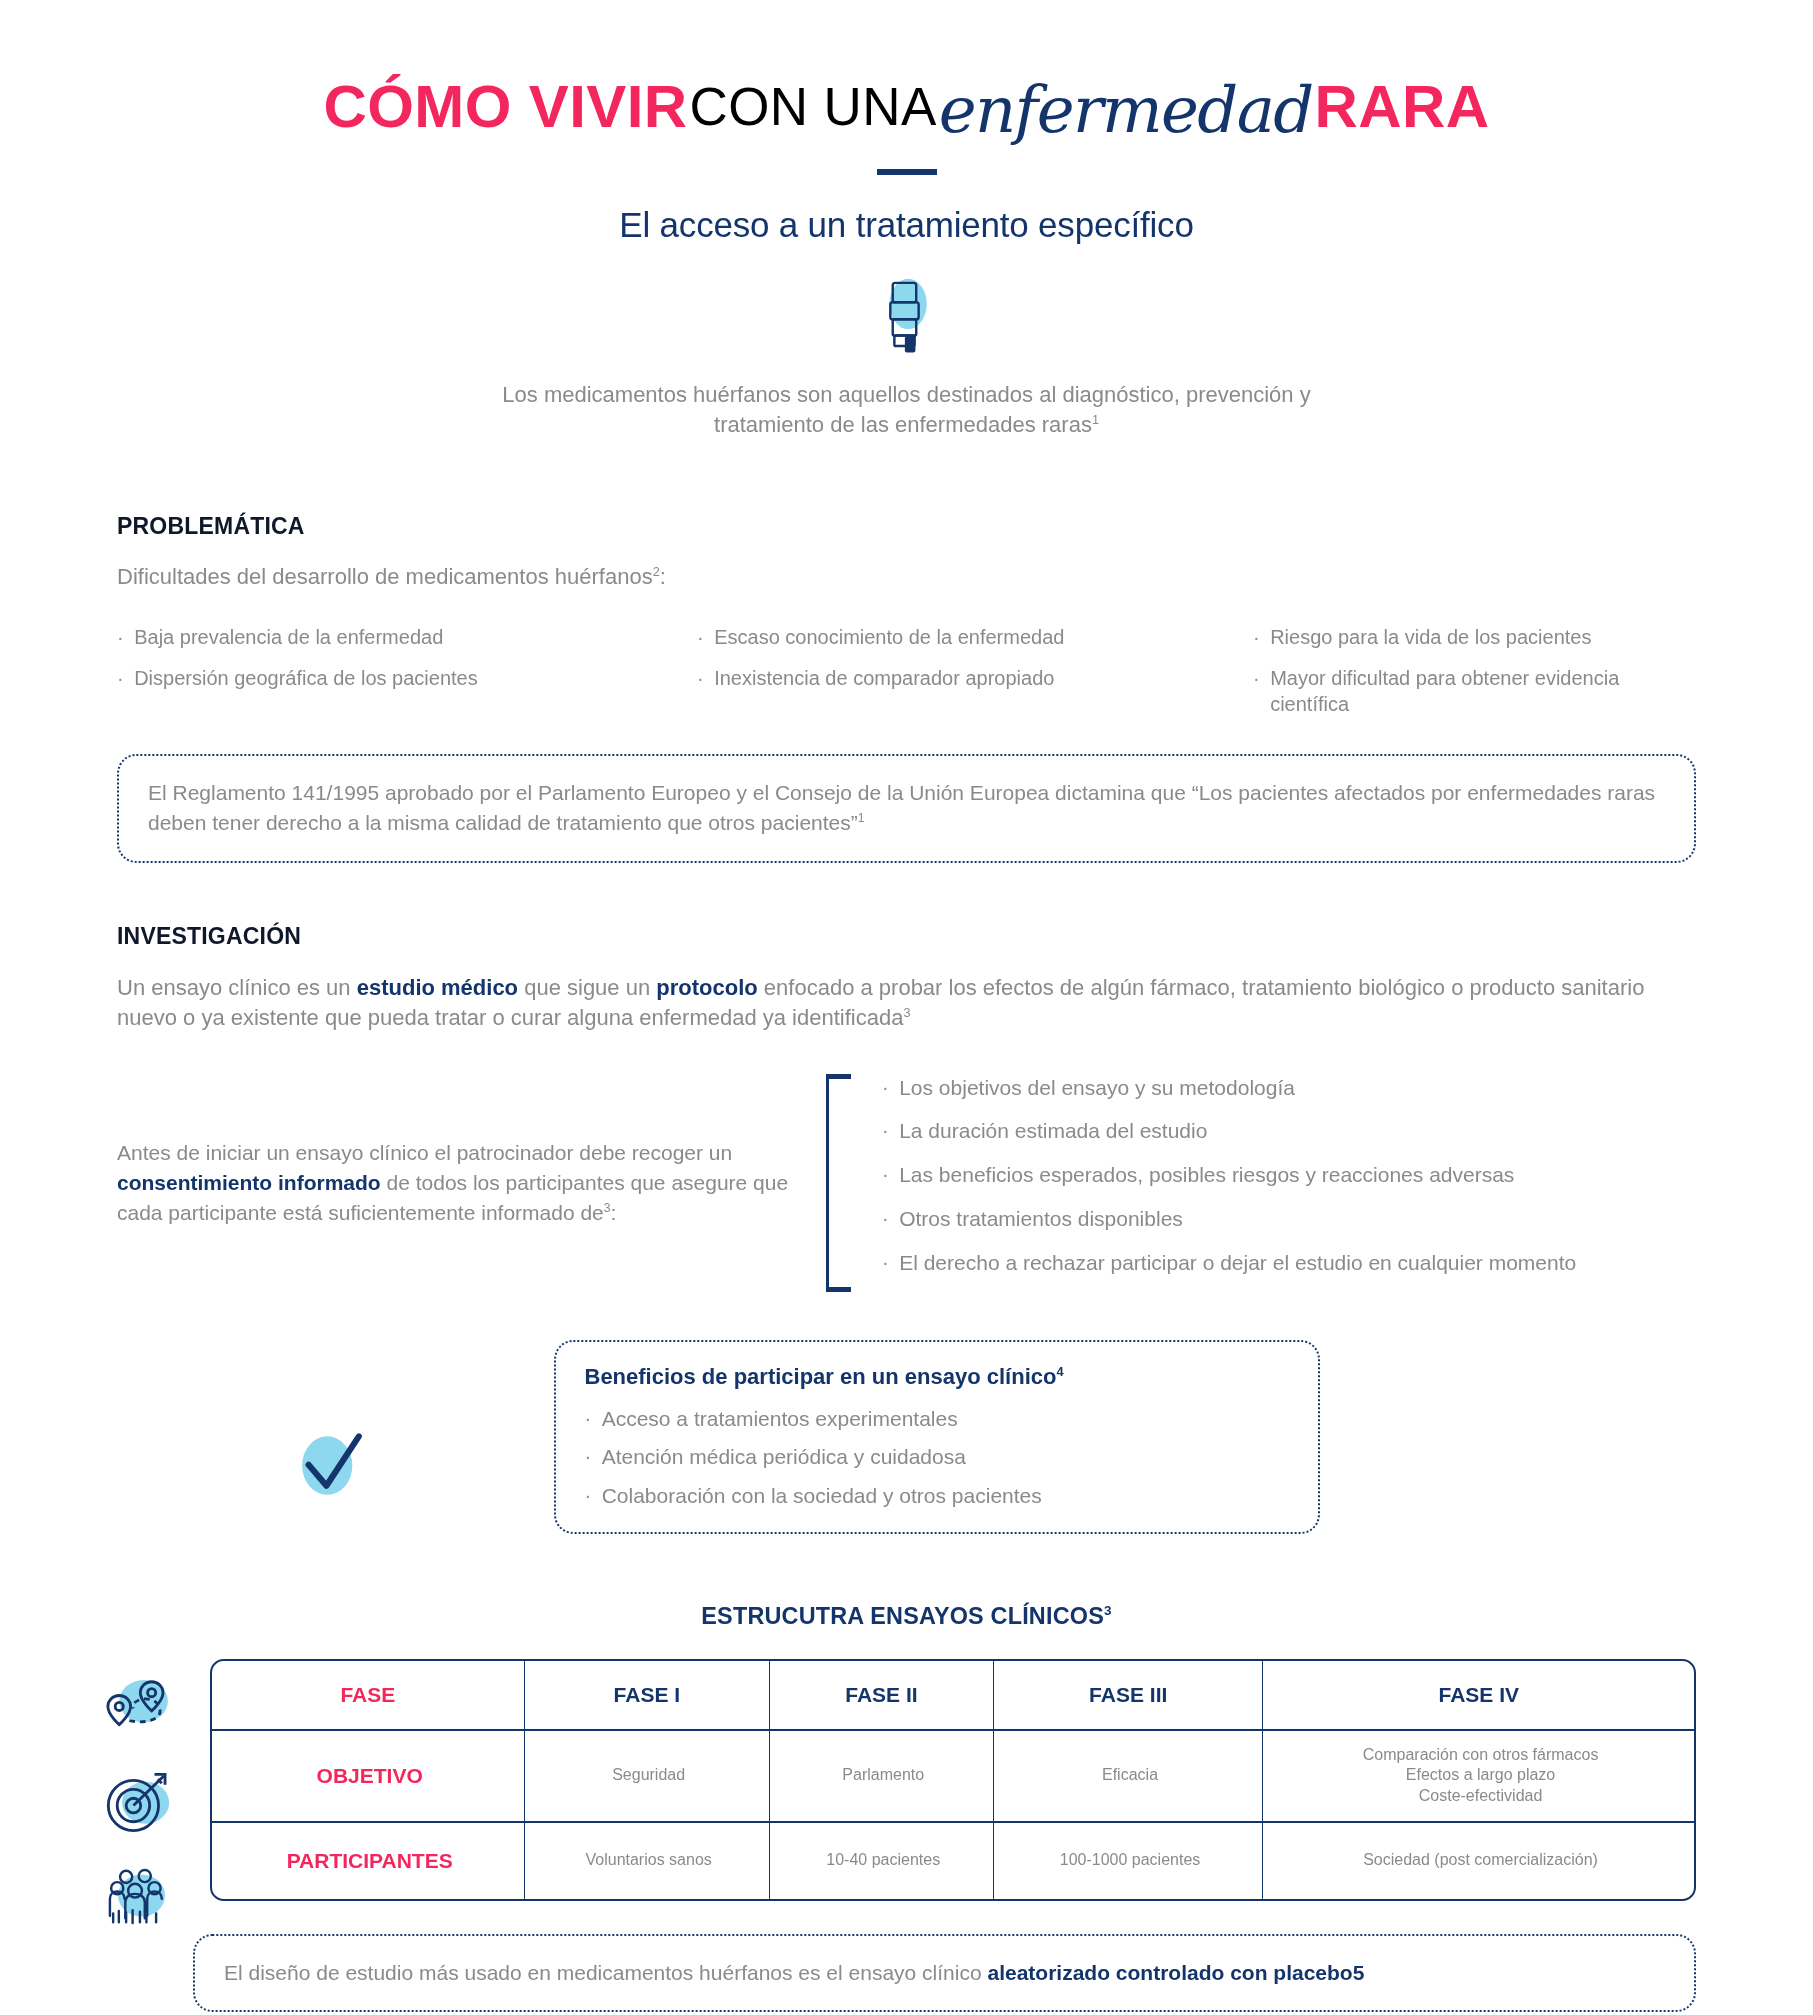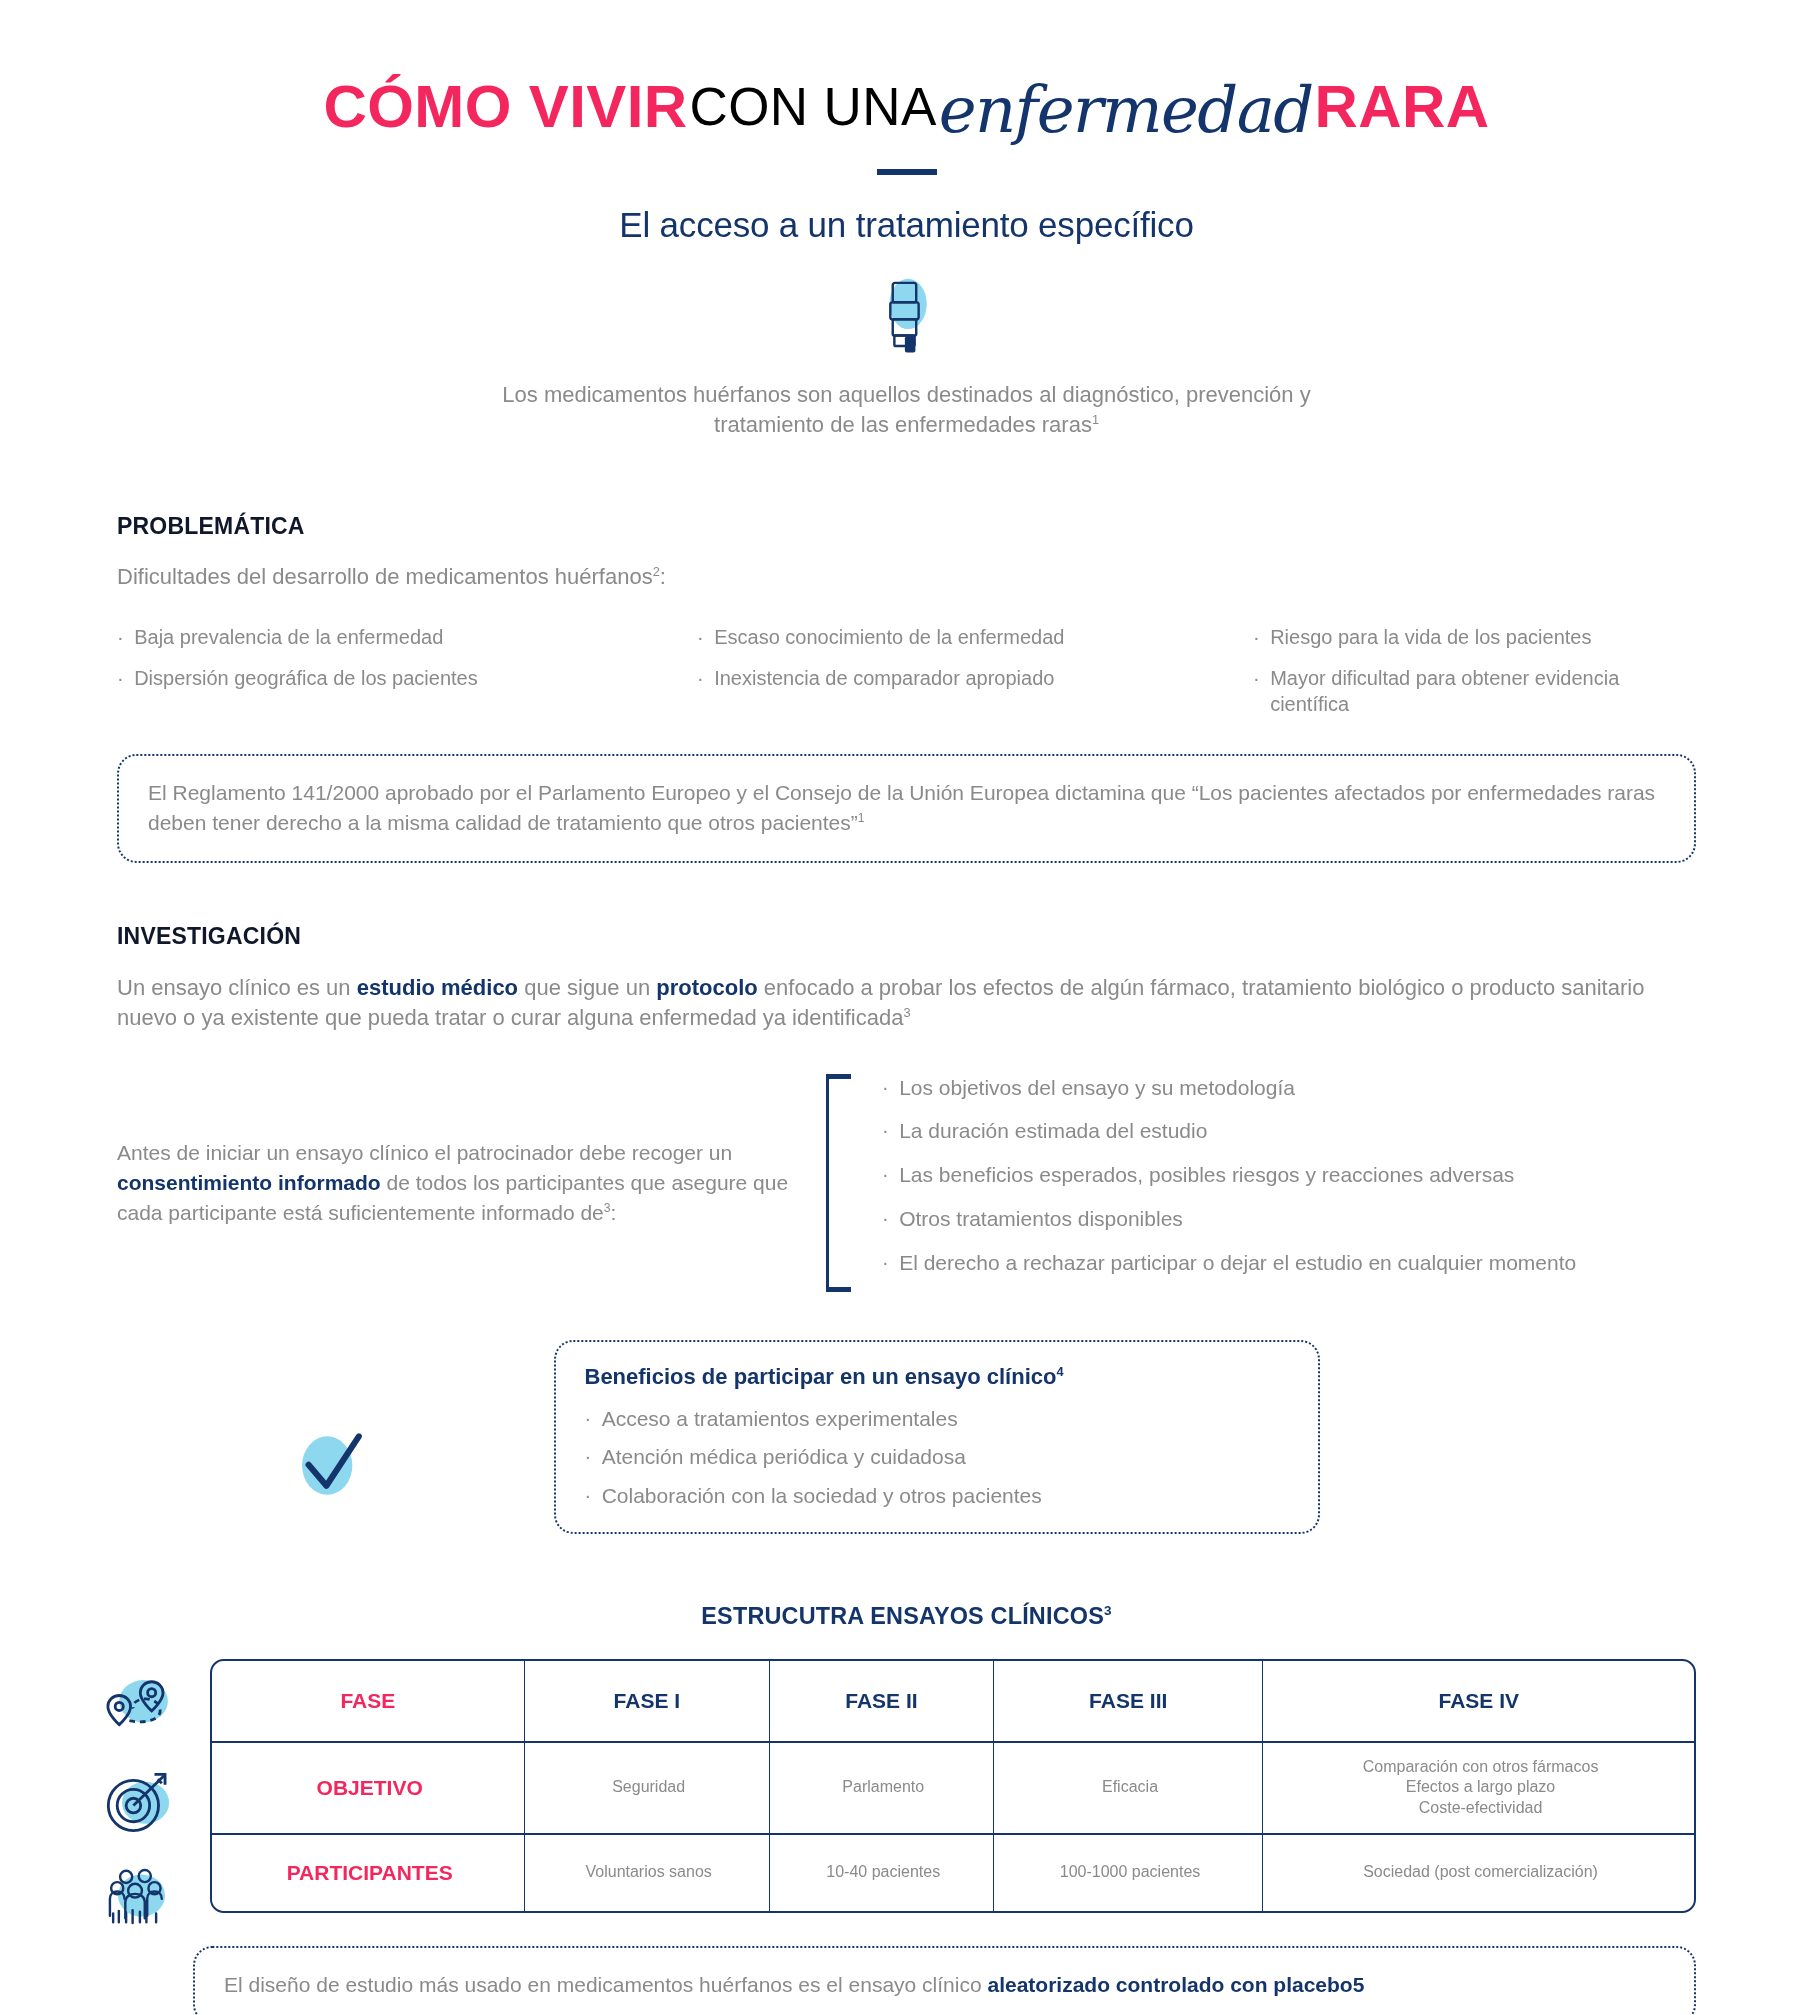--- a/index.html
+++ b/index.html
@@ -80,21 +80,21 @@
   .side-icons { position:absolute; left: 95px; top: 12px; width: 89px; }
   .side-icon { height: 81px; display:flex; align-items:center; justify-content:center; margin-bottom: 10.5px; }
   .tbl { margin-left: 210px; margin-right: 117px; border: 2.8px solid #14356b; border-radius: 13.7px; overflow:hidden; background:#fff; }
   .tbl table { width:100%; border-collapse: collapse; }
   .tbl td { border-right: 1.2px solid #14356b; border-bottom: 2.8px solid #14356b; text-align:center; vertical-align:middle; padding: 13.7px 6.4px; }
   .tbl tr:last-child td { border-bottom: none; }
   .tbl td:last-child { border-right: none; }
   .th-pink { color:#f4265e; font-weight:800; font-size: 21px; }
   .th-navy { color:#14356b; font-weight:800; font-size: 21px; }
   .td-val { color:#8a8a8a; font-size: 16px; line-height:1.3; }
-  .tbl .r-head td { height: 81px; }
+  .tbl .r-head td { height: 69px; }
   .tbl .r-body td { height: 77px; padding-left: 10px; }
 
   
   svg { display:block; }
 </style>
 </head>
 <body>
 
 <div class="page">
 
@@ -161,21 +161,21 @@
           </div>
         <div class="bul">
             <span class="dot">·</span>
             <span>Mayor dificultad para obtener evidencia científica</span>
           </div>
       </div>
     </div>
 
     <div class="dotted-box" style="margin-top:22.6px;">
       <div class="dotted-text">
-        <span>El Reglamento 141/2000  aprobado por el Parlamento Europeo y el Consejo de la Unión Europea dictamina que “Los pacientes afectados por enfermedades raras deben tener derecho a la misma calidad de tratamiento que otros pacientes”</span><sup>1</sup>
+        <span>El Reglamento 141/1995  aprobado por el Parlamento Europeo y el Consejo de la Unión Europea dictamina que “Los pacientes afectados por enfermedades raras deben tener derecho a la misma calidad de tratamiento que otros pacientes”</span><sup>1</sup>
       </div>
     </div>
   </div>
 
   <div class="wrap" style="margin-top:60px;">
     <div class="sec-head">INVESTIGACIÓN</div>
 
     <div class="lead" style="margin-top:23.4px; line-height:1.38;">
       <span>Un ensayo clínico es un </span><b class="navy">estudio médico</b><span> que sigue un </span><b class="navy">protocolo</b><span> enfocado a probar los efectos de algún fármaco, tratamiento biológico o producto sanitario nuevo o ya existente que pueda tratar o curar alguna enfermedad ya identificada</span><sup>3</sup>
     </div>

